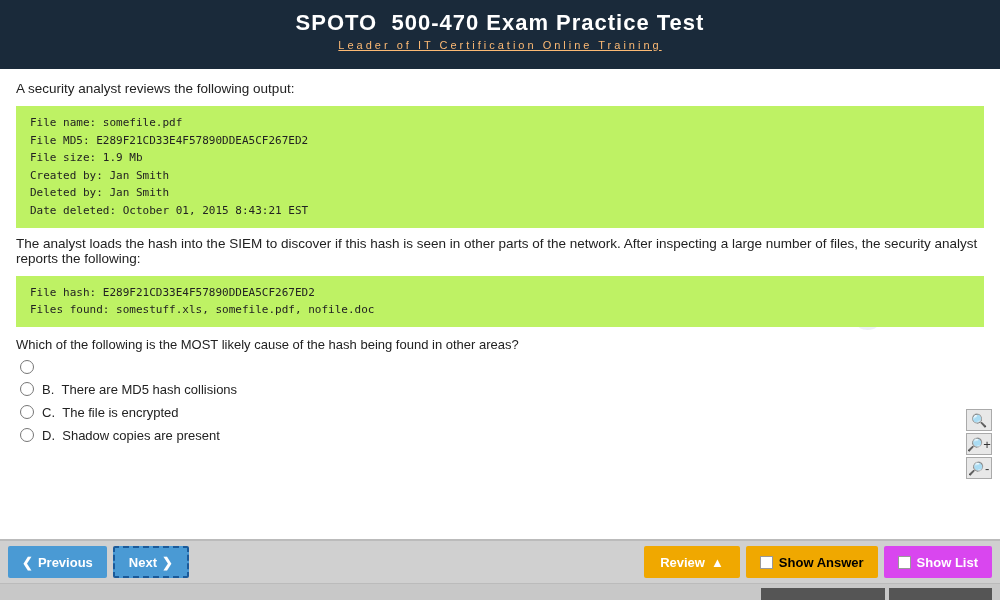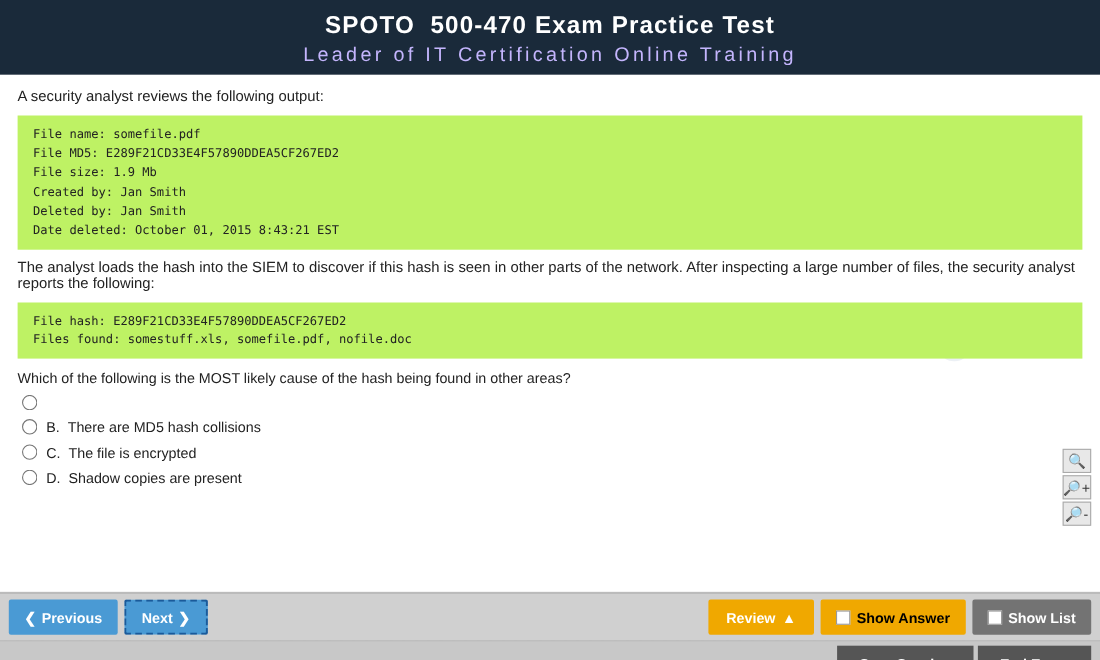--- a/index.html
+++ b/index.html
@@ -3,32 +3,33 @@
   <meta charset="utf-8">
   <style>
     * { box-sizing: border-box; margin: 0; padding: 0; }
     body { font-family: Arial, sans-serif; width: 1000px; height: 600px; overflow: hidden; background: #c8c8c8; }
 
     
     .header {
       background: #1a2a3a;
       color: white;
       text-align: center;
-      padding: 10px 0 8px;
+      padding: 10px 0 18px;
     }
     .header-title {
       font-size: 22px;
       font-weight: bold;
       letter-spacing: 1px;
     }
     .header-subtitle {
-      font-size: 18px;
+      font-size: 11px;
       letter-spacing: 3px;
-      color: #c4b5fd;
+      color: #fdba74;
       margin-top: 3px;
+      text-decoration: underline;
     }
 
     
     .content-area {
       background: white;
       margin: 0;
       padding: 12px 16px 8px 16px;
       height: 470px;
       overflow-y: auto;
       position: relative;
@@ -175,21 +176,21 @@
       font-size: 13px;
       font-weight: bold;
       border: none;
       border-radius: 2px;
       cursor: pointer;
       display: flex;
       align-items: center;
       gap: 6px;
     }
     .btn-show-list {
-      background: #737373;
+      background: #d946ef;
       color: white;
       height: 32px;
       padding: 0 14px;
       font-size: 13px;
       font-weight: bold;
       border: none;
       border-radius: 2px;
       cursor: pointer;
       display: flex;
       align-items: center;

